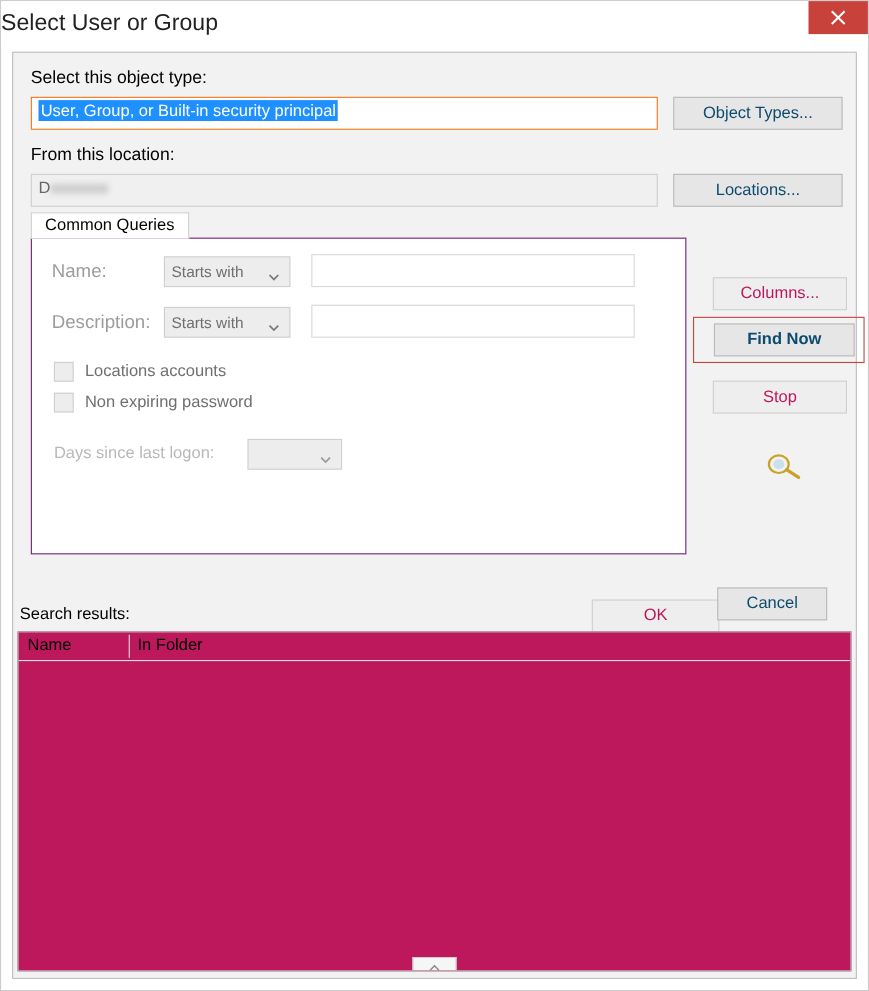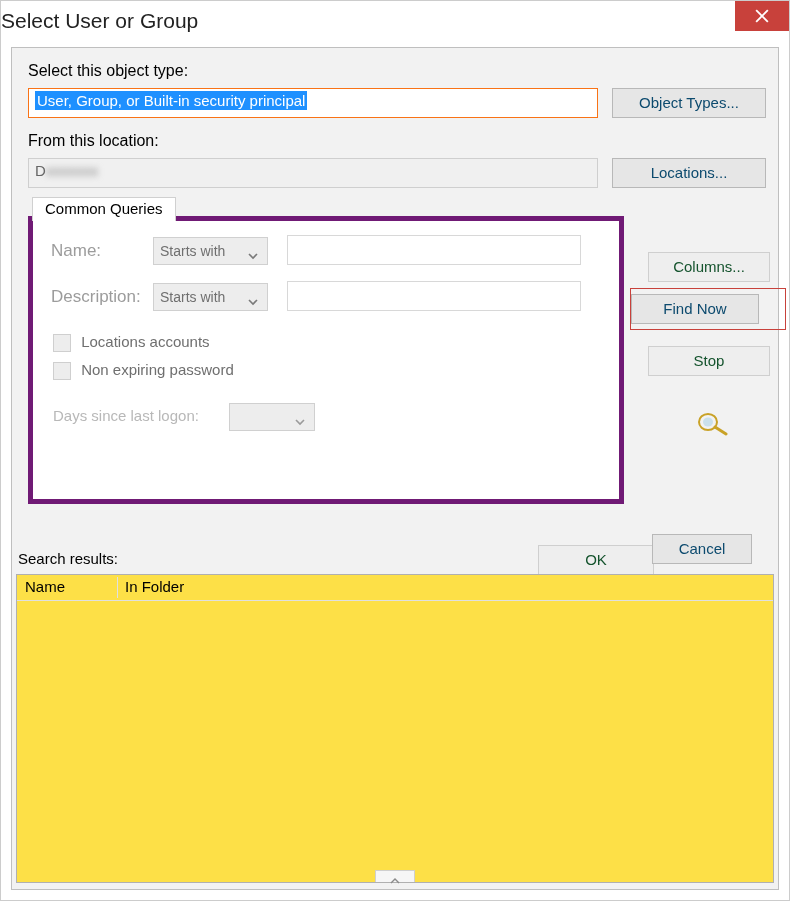--- a/index.html
+++ b/index.html
@@ -58,21 +58,21 @@
     background: #e6e6e6;
     border: 1px solid #b8b8b8;
     font-size: 15px;
     text-align: center;
     line-height: 28px;
     padding: 0 4px;
     cursor: pointer;
     color: #0c4a6e;
   }
   .btn[data-disabled="true"] {
-    color: #14532d;
+    color: #be185d;
     background: #eee;
     border-color: #cfcfcf;
   }
 
   
   .label {
     font-size: 16px;
     color: #000;
   }
   .object-type-label {
@@ -130,21 +130,21 @@
   }
 
   
   .tab-area {
     position: absolute;
     left: 16px;
     top: 168px;
     width: 596px;
     height: 288px;
     background: #fff;
-    border: 5px solid #701a75;
+    border: 1px solid #701a75;
   }
   .tab-head {
     position: absolute;
     top: -24px;
     left: -1px;
     height: 24px;
     background: #fff;
     border: 1px solid #d0d0d0;
     border-bottom: none;
     padding: 2px 12px;
@@ -195,37 +195,37 @@
 
   .days-lbl { position: absolute; left: 20px; top: 186px; color: #b8b8b8; font-size: 15px; }
   .days-combo { position: absolute; left: 196px; top: 182px; width: 86px; }
 
   
   .columns-btn { position: absolute; left: 636px; top: 204px; width: 122px; }
   .findnow-wrap {
     position: absolute;
     left: 618px; top: 240px; width: 156px; height: 42px;
     border: 1px solid #c8413b;
-    padding-top: 5px; padding-left: 0;
+    padding-top: 5px; padding-left: 18px; font-weight: bold;
   }
   .findnow-btn { width: 128px; }
   .stop-btn { position: absolute; left: 636px; top: 298px; width: 122px; }
   .search-icon-slot {
     position: absolute; left: 682px; top: 362px; width: 36px; height: 26px;
   }
 
   
   .ok-btn { position: absolute; left: 526px; top: 497px; width: 116px; }
   .cancel-btn { position: absolute; left: 640px; top: 486px; width: 100px; }
   .sr-label { position: absolute; left: 6px; top: 502px; font-size: 15px; }
 
   .results-box {
     position: absolute;
     left: 4px; right: 4px; top: 526px; bottom: 6px;
-    background: #fde047;
+    background: #be185d;
     border: 1px solid #b0b0b0;
   }
   .results-header {
     height: 26px;
     border-bottom: 1px solid #e0e0e0;
     position: relative;
     font-size: 15px;
   }
   .rh-col { position: absolute; top: 3px; }
   .rh-name   { left: 8px; width: 90px; }

